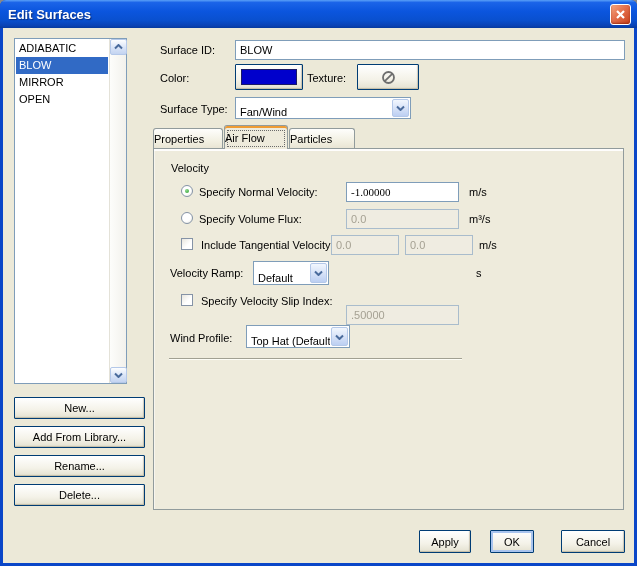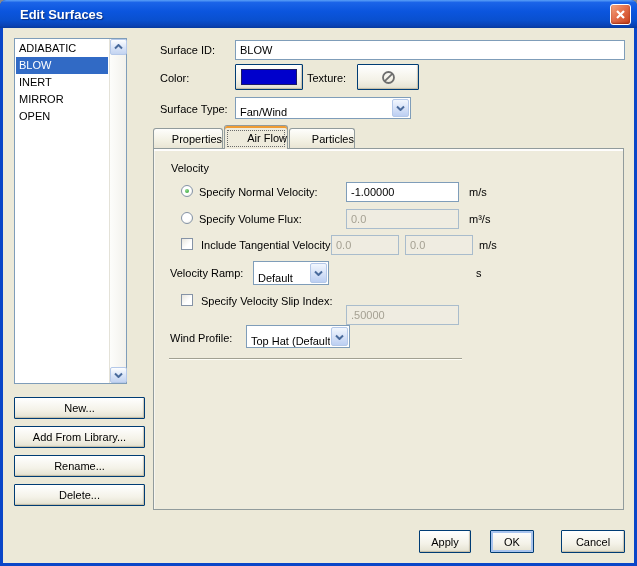--- a/index.html
+++ b/index.html
@@ -8,21 +8,21 @@
     position:relative; width:637px; height:566px;
     background:#0A46C8; overflow:hidden;
     border-radius:6px 6px 0 0;
   }
   .titlebar {
     position:absolute; left:0; top:0; width:637px; height:28px;
     background:linear-gradient(to bottom,#5AA0F8 0%,#1B64E8 9%,#0B55DE 40%,#0950CF 72%,#0A42B4 92%,#063A9E 100%);
     display:flex; align-items:center;
   }
   .title-text {
-    color:#fff; font-weight:bold; font-size:13px; padding-left:20px;
+    color:#fff; font-weight:bold; font-size:13px; padding-left:8px;
     text-shadow:1px 1px 1px #0A2C7A;
   }
   .close-btn {
     position:absolute; right:6px; top:4px; width:21px; height:21px;
     border:1px solid #fff; border-radius:3px;
     background:linear-gradient(135deg,#F5A77F 0%,#E4704D 45%,#C8401A 100%);
     display:flex; align-items:center; justify-content:center;
     box-shadow:inset 0 -1px 2px rgba(120,20,0,.6);
   }
   .client {
@@ -81,21 +81,21 @@
     width:17px; align-self:stretch; margin:1px;
     background:linear-gradient(to bottom,#F2F7FE,#D5E1F7 55%,#BCCFF2);
     border:1px solid #B4C8E9; border-radius:2px;
     display:flex; align-items:center; justify-content:center;
   }
   
   .tab {
     position:absolute; height:21px; top:100px;
     border:1px solid #919B9C; border-bottom:none; border-radius:3px 3px 0 0;
     background:linear-gradient(to bottom,#FEFEFC,#F2F0E2 60%,#E7E3D2);
-    font-size:11px; display:flex; align-items:center; justify-content:flex-end;
+    font-size:11px; display:flex; align-items:center; justify-content:flex-start;
     z-index:1;
   }
   .tab.active {
     top:97px; height:24px; background:#EEEBDC; z-index:3;
     box-shadow:inset 0 2px 0 #EF9C34;
   }
   .tab.active .focus-dots {
     position:absolute; inset:4px 2px 2px 2px; border:1px dotted #6B6B6B;
     pointer-events:none;
   }
@@ -140,21 +140,20 @@
       </svg>
     </span>
   </div>
 
   <div class="client">
 
     <div class="listbox">
       <div class="list-items">
         <div class="list-item">ADIABATIC</div>
         <div class="list-item selected">BLOW</div>
-        <div class="list-item">INERT</div>
         <div class="list-item">MIRROR</div>
         <div class="list-item">OPEN</div>
       </div>
       <div class="v-scrollbar">
         <div class="sb-btn up">
           <svg width="9" height="6" viewBox="0 0 9 6">
             <path d="M1 4.5 L4.5 1 L8 4.5" stroke="#4A6B9C" stroke-width="2" fill="none"></path>
           </svg>
         </div>
         <div class="sb-btn down">
@@ -204,21 +203,21 @@
     </div>
     <div class="tab" style="left:286px; width:66px">
       <span>Particles</span>
     </div>
 
     <div class="panel">
       <span class="label" style="left:17px; top:13px">Velocity</span>
 
       <span class="radio checked" style="left:27px; top:36px"></span>
       <span class="label" style="left:45px; top:37px">Specify Normal Velocity:</span>
-      <input class="tfield" style="left: 192px; top: 33px; width: 113px;" value="-1.00000">
+      <input class="tfield" style="left: 192px; top: 33px; width: 113px; font-family: Liberation Serif, serif;" value="-1.00000">
       <span class="unit" style="left:315px; top:37px">m/s</span>
 
       <span class="radio" style="left:27px; top:63px"></span>
       <span class="label" style="left:45px; top:64px">Specify Volume Flux:</span>
       <input class="tfield dis" style="left: 192px; top: 60px; width: 113px;" disabled="" value="0.0">
       <span class="unit" style="left:315px; top:64px">m³/s</span>
 
       <span class="checkbox" style="left:27px; top:89px"></span>
       <span class="label" style="left:47px; top:90px">Include Tangential Velocity:</span>
       <input class="tfield dis" style="left: 177px; top: 86px; width: 68px;" disabled="" value="0.0">

